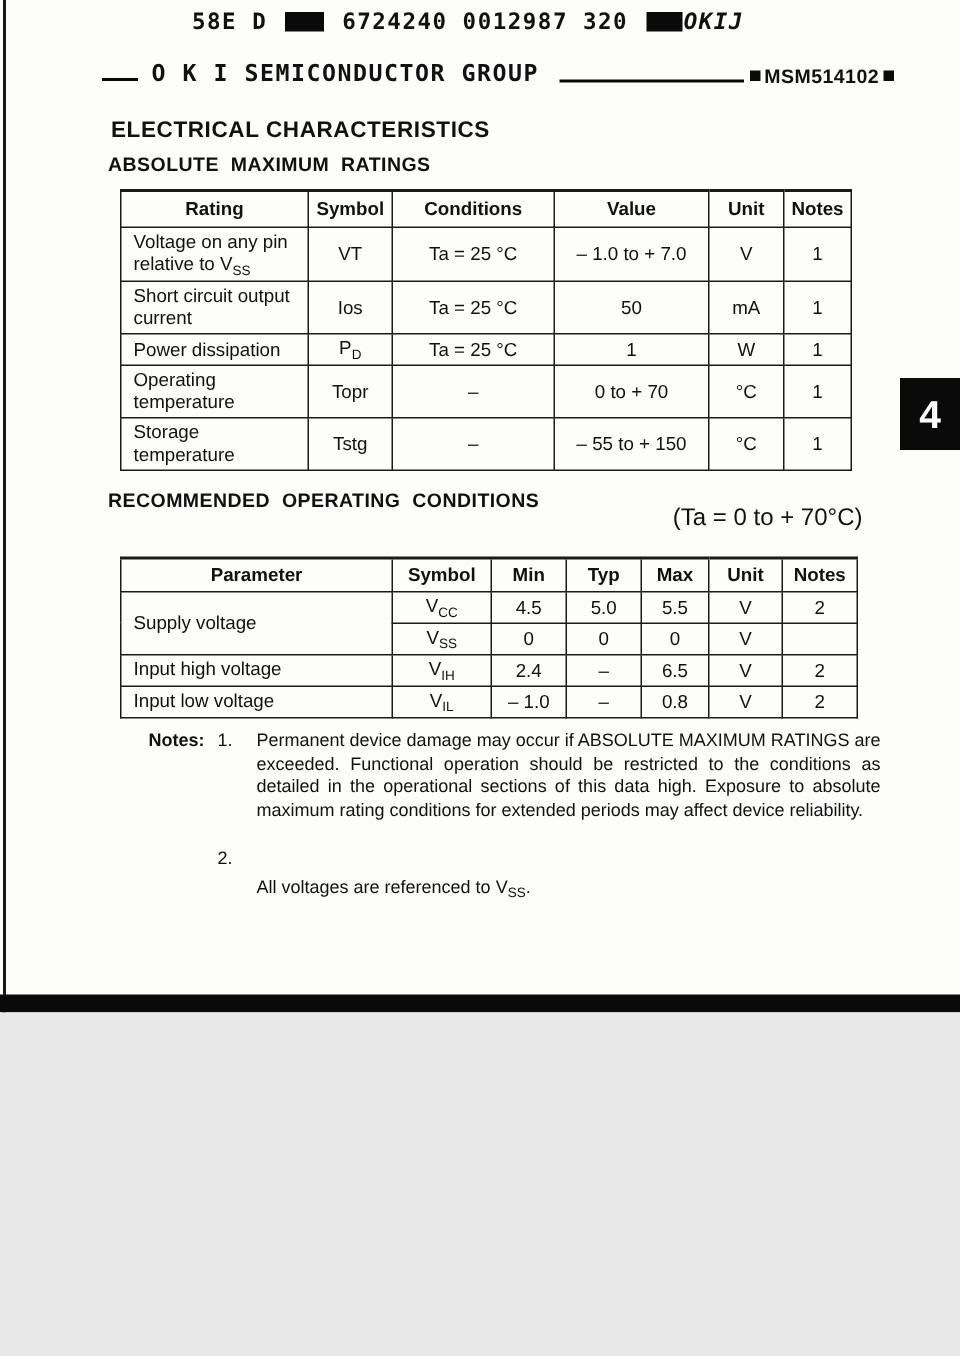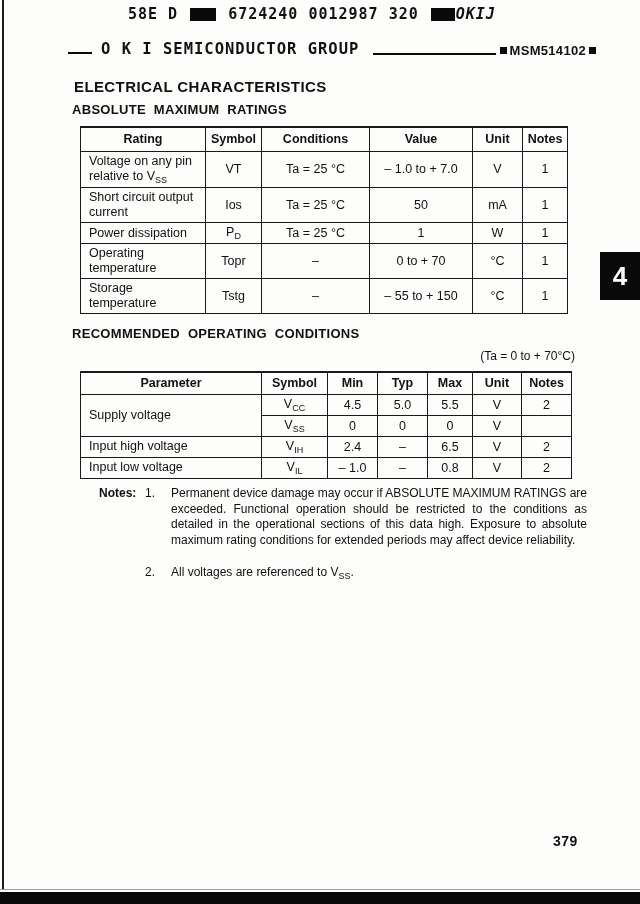--- a/index.html
+++ b/index.html
@@ -1,20 +1,20 @@
 <!DOCTYPE html>
 <html><head>
 <meta charset="utf-8">
 <style>
   * { margin: 0; padding: 0; box-sizing: border-box; }
   html, body { background: #e8e8e8; }
   .page {
     position: relative;
     width: 640px;
-    height: 904px;
+    height: 675px;
     background: #fdfdfc;
     font-family: "Liberation Sans", sans-serif;
     color: #111;
     overflow: hidden;
     margin: 0 auto;
   }
   
   .left-scan-line {
     position: absolute; left: 2px; top: 0; width: 2px; height: 890px;
     background: #1a1a1a;
@@ -58,22 +58,22 @@
   }
   .title-absmax {
     position: absolute; top: 102px; left: 72px;
     font-size: 13px; font-weight: bold; letter-spacing: 0.3px; word-spacing: 4px;
   }
   .title-recop {
     position: absolute; top: 326px; left: 72px;
     font-size: 13px; font-weight: bold; letter-spacing: 0.3px; word-spacing: 4px;
   }
   .ta-cond {
-    position: absolute; top: 349px; left: 80px; width: 495px;
-    font-size: 12px; text-align: right;
+    position: absolute; top: 337px; left: 80px; width: 495px;
+    font-size: 16px; text-align: right;
   }
   
   table { border-collapse: collapse; table-layout: fixed; }
   .amr-table { position: absolute; top: 126px; left: 80px; width: 487px; }
   .roc-table { position: absolute; top: 371px; left: 80px; width: 491px; }
   th, td {
     border: 1.6px solid #1a1a1a;
     font-size: 12.5px;
     text-align: center;
     padding: 2px 3px;
@@ -283,21 +283,21 @@
     </table>
 
   <div class="notes">
     <div class="notes-row">
       <span class="notes-label">Notes:</span>
       <span class="note-num">1.</span>
       <span class="note-body">Permanent device damage may occur if ABSOLUTE MAXIMUM RATINGS are exceeded. Functional operation should be restricted to the conditions as detailed in the operational sections of this data high. Exposure to absolute maximum rating conditions for extended periods may affect device reliability.</span>
     </div>
     <div class="notes-row note2">
       <span class="note-num">2.</span>
-      <span class="note-body" style="text-align:left;">
+      <span class="note-body" style="text-align:left;margin-top:19px;">
         <span>All voltages are referenced to V</span><span class="sub">SS</span><span>.</span>
       </span>
     </div>
   </div>
 
   <div class="side-tab">4</div>
 
   <div class="page-num">379</div>
 
   <div class="bottom-thin-line"></div>

